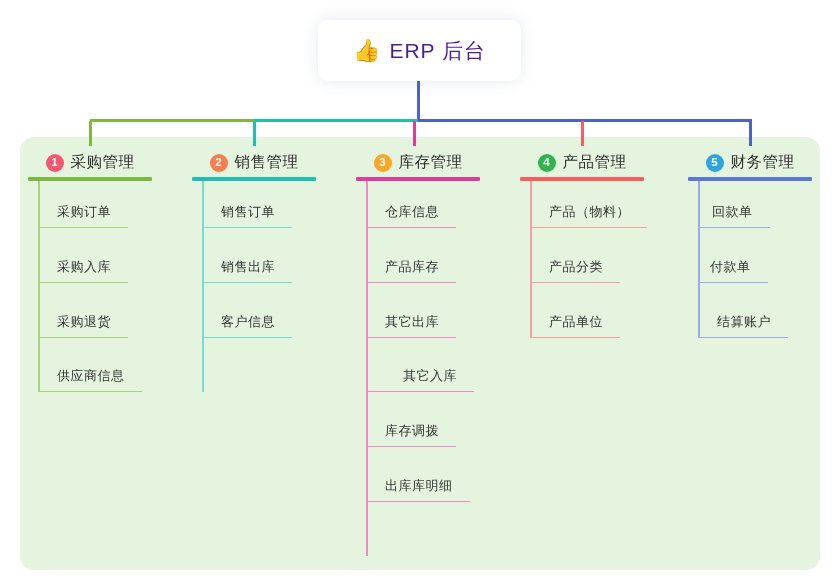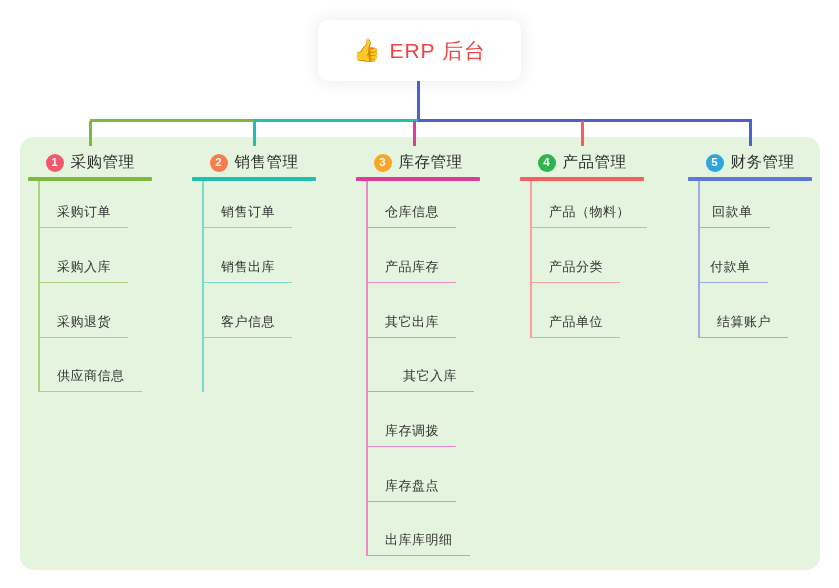--- a/index.html
+++ b/index.html
@@ -12,21 +12,21 @@
     position:absolute;left:20px;top:137px;width:800px;height:433px;
     border-radius:14px;
   }
   .root-node{
     position:absolute;left:318px;top:20px;width:203px;height:61px;
     background:#ffffff;border-radius:10px;
     box-shadow:0 0 16px rgba(70,90,120,0.14);
     display:flex;align-items:center;justify-content:center;gap:9px;
   }
   .root-icon{font-size:22px;line-height:1;}
-  .root-label{font-size:21px;color:#ef4444;font-weight:500;letter-spacing:1px;}
+  .root-label{font-size:21px;color:#4c1d95;font-weight:500;letter-spacing:1px;}
   .line{position:absolute;}
   .branch{position:absolute;top:0;left:0;}
   .branch-header{
     position:absolute;top:147px;height:31px;
     display:flex;align-items:center;justify-content:center;gap:7px;
   }
   .badge{
     width:18px;height:18px;border-radius:50%;flex:0 0 18px;
     display:flex;align-items:center;justify-content:center;
   }
@@ -144,23 +144,20 @@
   </li>
 
   <li class="child" style="border-bottom: 1.6px solid rgb(236, 140, 196); padding-left: 37px;">
     <span class="child-label">其它入库</span>
   </li>
 
   <li class="child" style="border-bottom: 1.6px solid rgb(236, 140, 196);">
     <span class="child-label">库存调拨</span>
   </li>
 
-  <li class="child" style="border-bottom: 1.6px solid rgb(236, 140, 196);">
-    <span class="child-label">库存盘点</span>
-  </li>
 
   <li class="child" style="border-bottom: 1.6px solid rgb(236, 140, 196);">
     <span class="child-label">出库库明细</span>
   </li>
 </ul>
   </div>
 
   <div class="branch">
     <div class="branch-header" style="left: 520px; width: 124px;">
       <span class="badge" style="background: rgb(48, 180, 78);">

